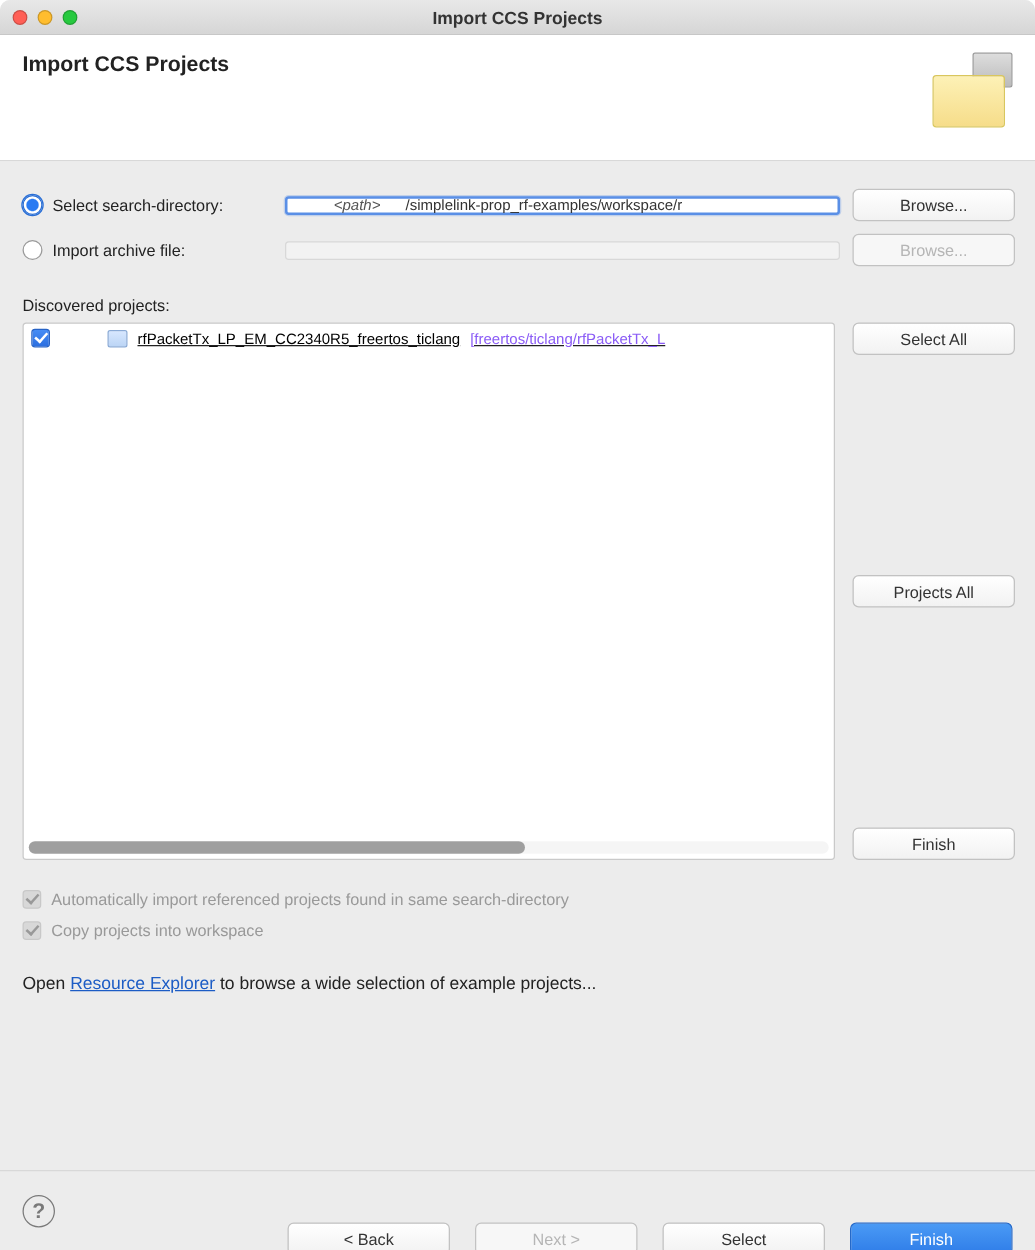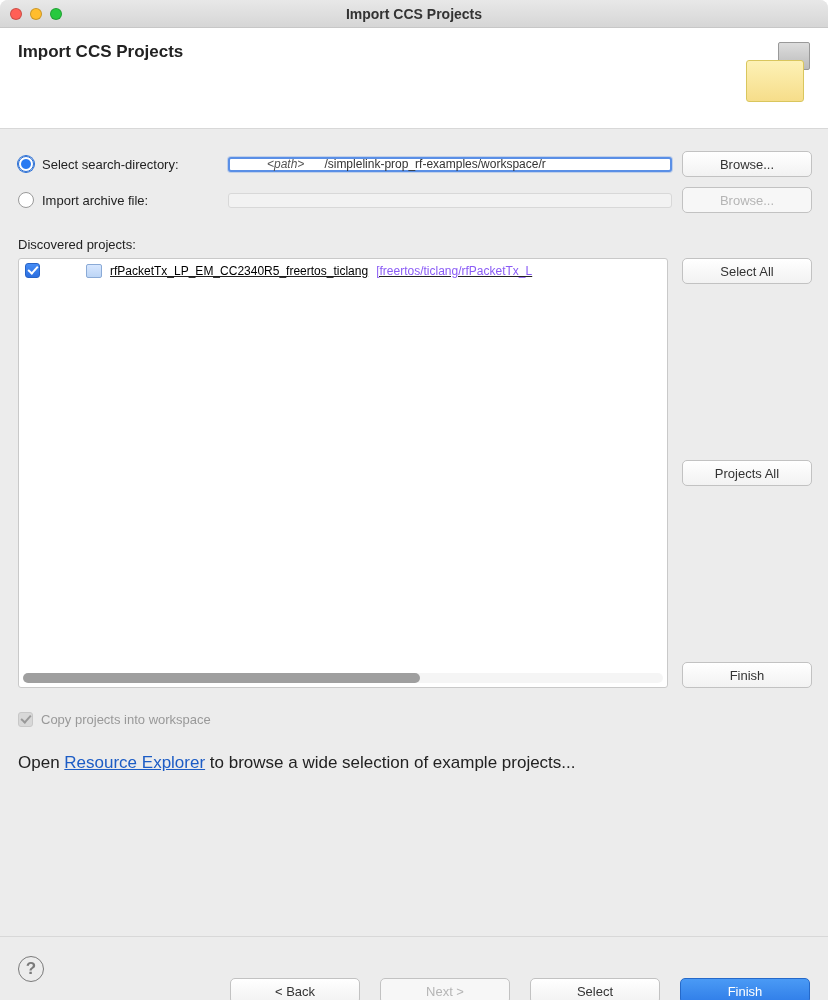--- a/index.html
+++ b/index.html
@@ -57,21 +57,21 @@
   .proj-icon { width: 16px; height: 14px; background: linear-gradient(#d7e7ff,#bcd5f5); border: 1px solid #8aaad6; border-radius: 2px; flex-shrink: 0; }
   
   .hscroll { position: absolute; left: 4px; right: 4px; bottom: 4px; height: 10px; background: rgba(0,0,0,0.04); border-radius: 5px; }
   .hscroll .thumb { height: 10px; width: 62%; background: rgba(0,0,0,0.35); border-radius: 5px; }
   
   .side-buttons { display: flex; flex-direction: column; width: 130px; justify-content: space-between; }
   
   .options { margin-top: 24px; display: flex; flex-direction: column; gap: 10px; }
   .option-row { display: flex; align-items: center; gap: 8px; font-size: 13px; color: #999; }
   
-  .open-line { margin-top: 26px; font-size: 17px; color: #222; }
+  .open-line { margin-top: 26px; font-size: 14px; color: #222; }
   .open-line a { color: #1c5cc5; text-decoration: underline; cursor: pointer; }
   
   
   .footer { height: 64px; border-top: 1px solid #d8d8d8; background: #ececec; display: flex; align-items: center; padding: 0 18px; gap: 20px; }
   .help-icon { width: 26px; height: 26px; border: 1.5px solid #7a7a7a; border-radius: 50%; display: flex; align-items: center; justify-content: center; font-size: 17px; color: #7a7a7a; cursor: pointer; font-weight: 600; }
   .footer-spacer { flex: 1; }
   .footer .btn { min-width: 130px; margin-top: 45px; }
 </style>
 </head>
 <body>
@@ -136,20 +136,24 @@
       <div class="side-buttons">
         <button class="btn">Select All</button>
         <button class="btn">Projects All</button>
         <button class="btn">Finish</button>
       </div>
     </div>
 
     <div class="options">
       <div class="option-row">
         <input type="checkbox" checked="" disabled="" style="">
+        <span>Automatically import referenced projects found in same search-directory</span>
+      </div>
+      <div class="option-row">
+        <input type="checkbox" checked="" disabled="" style="">
         <span>Copy projects into workspace</span>
       </div>
     </div>
 
     <div class="open-line">
       <span>Open </span><a>Resource Explorer</a><span> to browse a wide selection of example projects...</span>
     </div>
   </div>
 
   <div class="footer">

